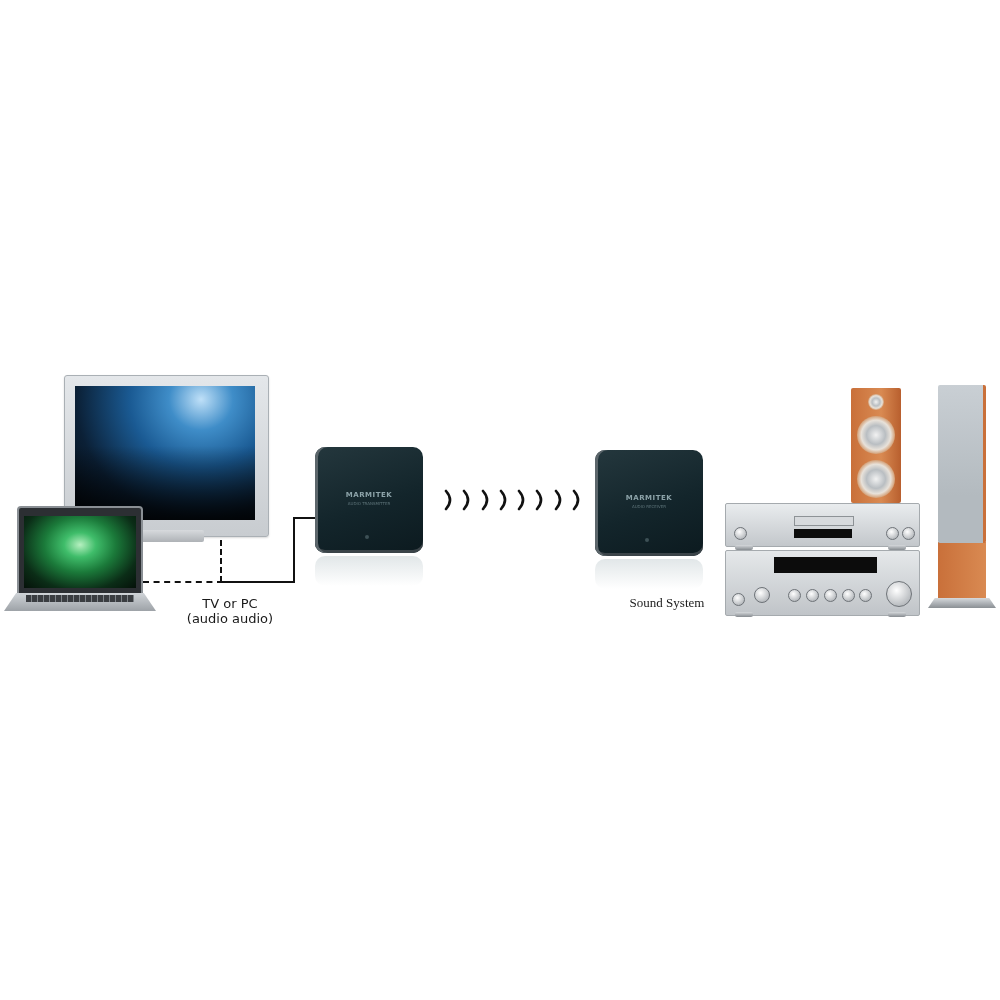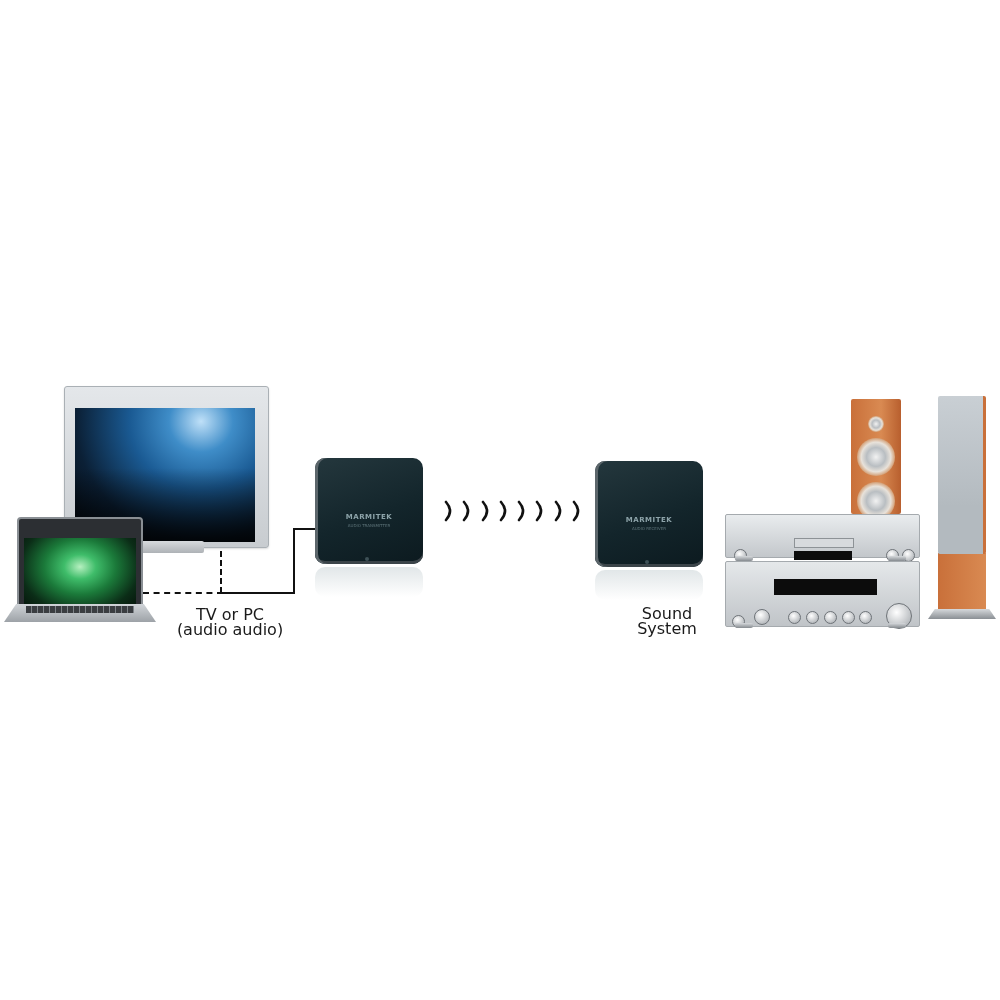--- a/index.html
+++ b/index.html
@@ -1,17 +1,17 @@
 <!DOCTYPE html>
 <html><head>
   <meta charset="utf-8">
   <style>
     html, body { margin: 0; padding: 0; background: #ffffff; }
     body { width: 1000px; height: 1000px; position: relative; overflow: hidden; font-family: "DejaVu Sans", sans-serif; }
-    .abs { position: absolute; margin-top: 11px; }
+    .abs { position: absolute; }
 
     
     .tv-bezel { left: 64px; top: 375px; width: 203px; height: 160px; background: linear-gradient(180deg,#e4e7ea,#c8ccd0); border: 1px solid #aab0b5; border-radius: 3px; box-shadow: 0 1px 2px rgba(0,0,0,0.15); }
     .tv-screen { left: 10px; top: 10px; width: 180px; height: 134px; background: radial-gradient(ellipse at 70% 10%, #bfe0f8 0%, #3f8dc8 18%, #1a5a93 40%, #0b2036 70%, #04080d 100%); overflow: hidden; }
     .tv-shadow { left: 0; bottom: 0; width: 100%; height: 55%; background: linear-gradient(180deg, rgba(0,0,0,0), rgba(0,0,0,0.85)); }
     .tv-stand { left: 138px; top: 530px; width: 66px; height: 12px; background: linear-gradient(180deg,#d7dadd,#aeb2b6); border-radius: 2px; }
 
     
     .laptop-lid { left: 17px; top: 506px; width: 122px; height: 88px; background: #2c2f33; border: 2px solid #8a8f94; border-radius: 4px 4px 0 0; }
     .laptop-screen { left: 5px; top: 8px; width: 112px; height: 72px; background: radial-gradient(ellipse at 50% 40%, #b6f0c0 0%, #3fbd6a 20%, #1b7a3a 45%, #0b2d17 75%, #051109 100%); }
@@ -34,23 +34,23 @@
     .device-led { left: 50px; top: 88px; width: 4px; height: 4px; border-radius: 50%; background: #3d5056; }
     .reflection { width: 108px; height: 30px; background: linear-gradient(180deg, rgba(170,185,190,0.35), rgba(255,255,255,0)); border-radius: 10px; }
     .refl-tx { left: 315px; top: 556px; }
     .refl-rx { left: 595px; top: 559px; }
 
     
     .waves { left: 443px; top: 480px; width: 140px; height: 40px; display: flex; justify-content: space-between; align-items: center; }
     .wave { width: 12px; height: 22px; }
 
     
-    .label { color: #1a1a1a; font-family: "DejaVu Sans", sans-serif; font-size: 16px; text-align: center; line-height: 15px; }
+    .label { color: #1a1a1a; font-family: "DejaVu Sans", sans-serif; font-size: 13px; text-align: center; line-height: 15px; }
     .label-src { left: 170px; top: 596px; width: 120px; }
-    .label-snd { left: 612px; top: 595px; width: 110px; }
+    .label-snd { left: 612px; top: 595px; width: 110px; font-family: Liberation Serif, serif; }
 
     
     .cd-player { left: 725px; top: 503px; width: 193px; height: 42px; background: linear-gradient(180deg,#e9ecee,#c3c7cb); border: 1px solid #a5aaae; border-radius: 2px; }
     .cd-tray { left: 68px; top: 12px; width: 58px; height: 8px; background: #d7dadd; border: 1px solid #8d9296; }
     .cd-display { left: 68px; top: 25px; width: 58px; height: 9px; background: #0c0c0c; }
     .amp { left: 725px; top: 550px; width: 193px; height: 64px; background: linear-gradient(180deg,#e5e8ea,#c0c4c8); border: 1px solid #a5aaae; border-radius: 2px; }
     .amp-display { left: 48px; top: 6px; width: 103px; height: 16px; background: #0c0c0c; }
     .knob { width: 11px; height: 11px; border-radius: 50%; background: radial-gradient(circle at 40% 35%,#ffffff,#9ea3a8); border: 1px solid #6e7378; }
     .knob-big { width: 24px; height: 24px; }
     .foot { width: 18px; height: 5px; background: linear-gradient(180deg,#d6d9dc,#868b90); border-radius: 2px; }

